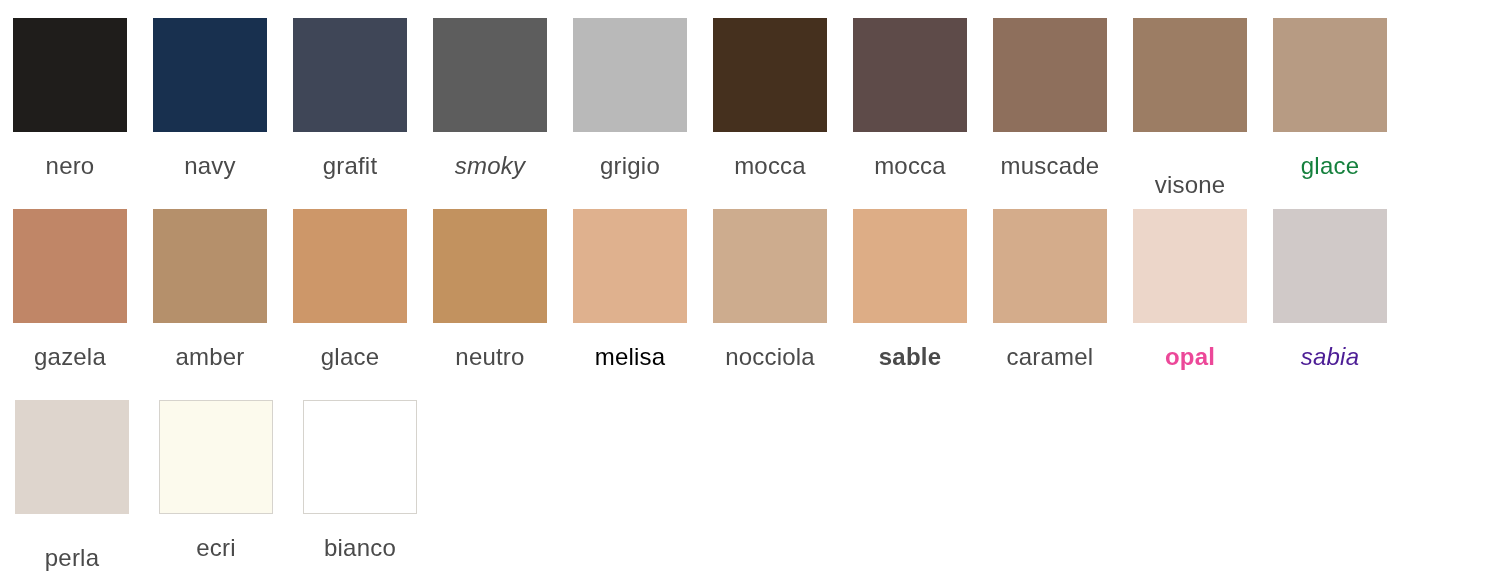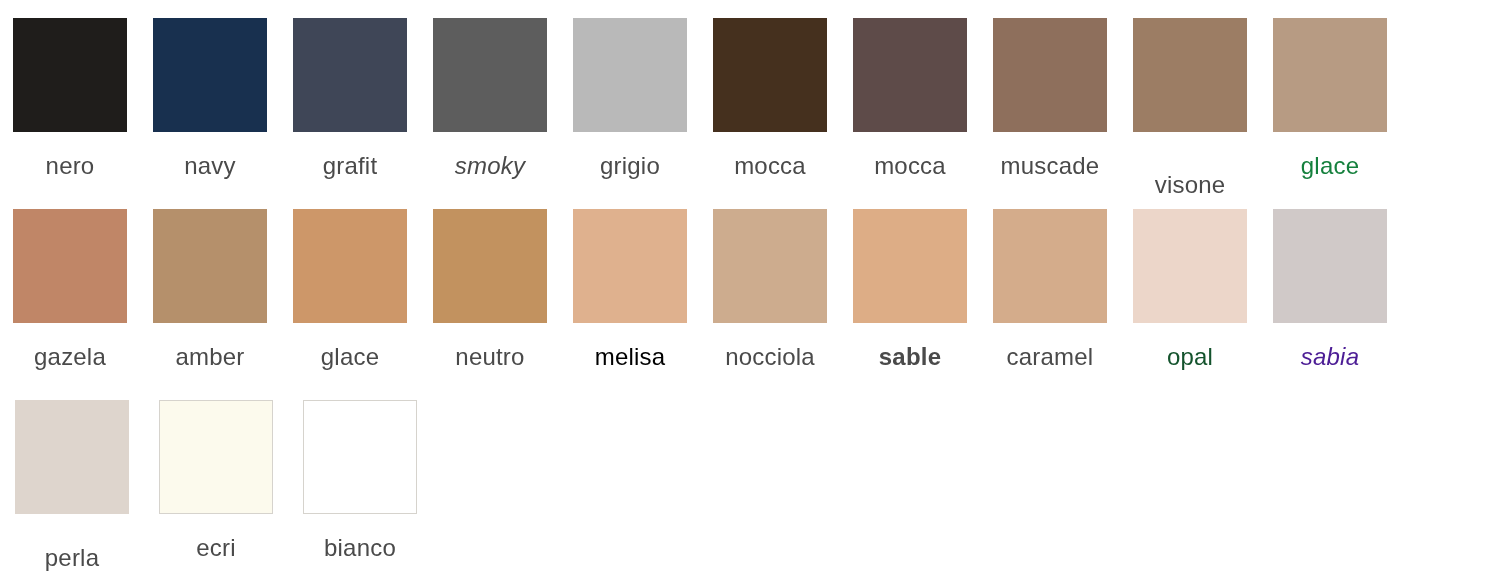--- a/index.html
+++ b/index.html
@@ -132,21 +132,21 @@
       <div class="swatch-cell">
         <div class="swatch-chip" style="background: rgb(221, 173, 134);"></div>
         <div class="swatch-label" style="color: rgb(74, 74, 74); font-weight: bold;">sable</div>
       </div>
       <div class="swatch-cell">
         <div class="swatch-chip" style="background: rgb(212, 172, 139);"></div>
         <div class="swatch-label" style="color: rgb(74, 74, 74);">caramel</div>
       </div>
       <div class="swatch-cell">
         <div class="swatch-chip" style="background: rgb(236, 214, 201);"></div>
-        <div class="swatch-label" style="color: #14532d;">opal</div>
+        <div class="swatch-label" style="color: #ec4899; font-weight: bold;">opal</div>
       </div>
       <div class="swatch-cell">
         <div class="swatch-chip" style="background: rgb(208, 201, 200);"></div>
         <div class="swatch-label" style="color: #4c1d95; font-style: italic;">sabia</div>
       </div>
     </div>
     <div class="swatch-row">
       <div class="swatch-cell">
         <div class="swatch-chip" style="background: rgb(222, 213, 205);"></div>
         <div class="swatch-label" style="color: rgb(74, 74, 74); margin-top: 31px;">perla</div>

